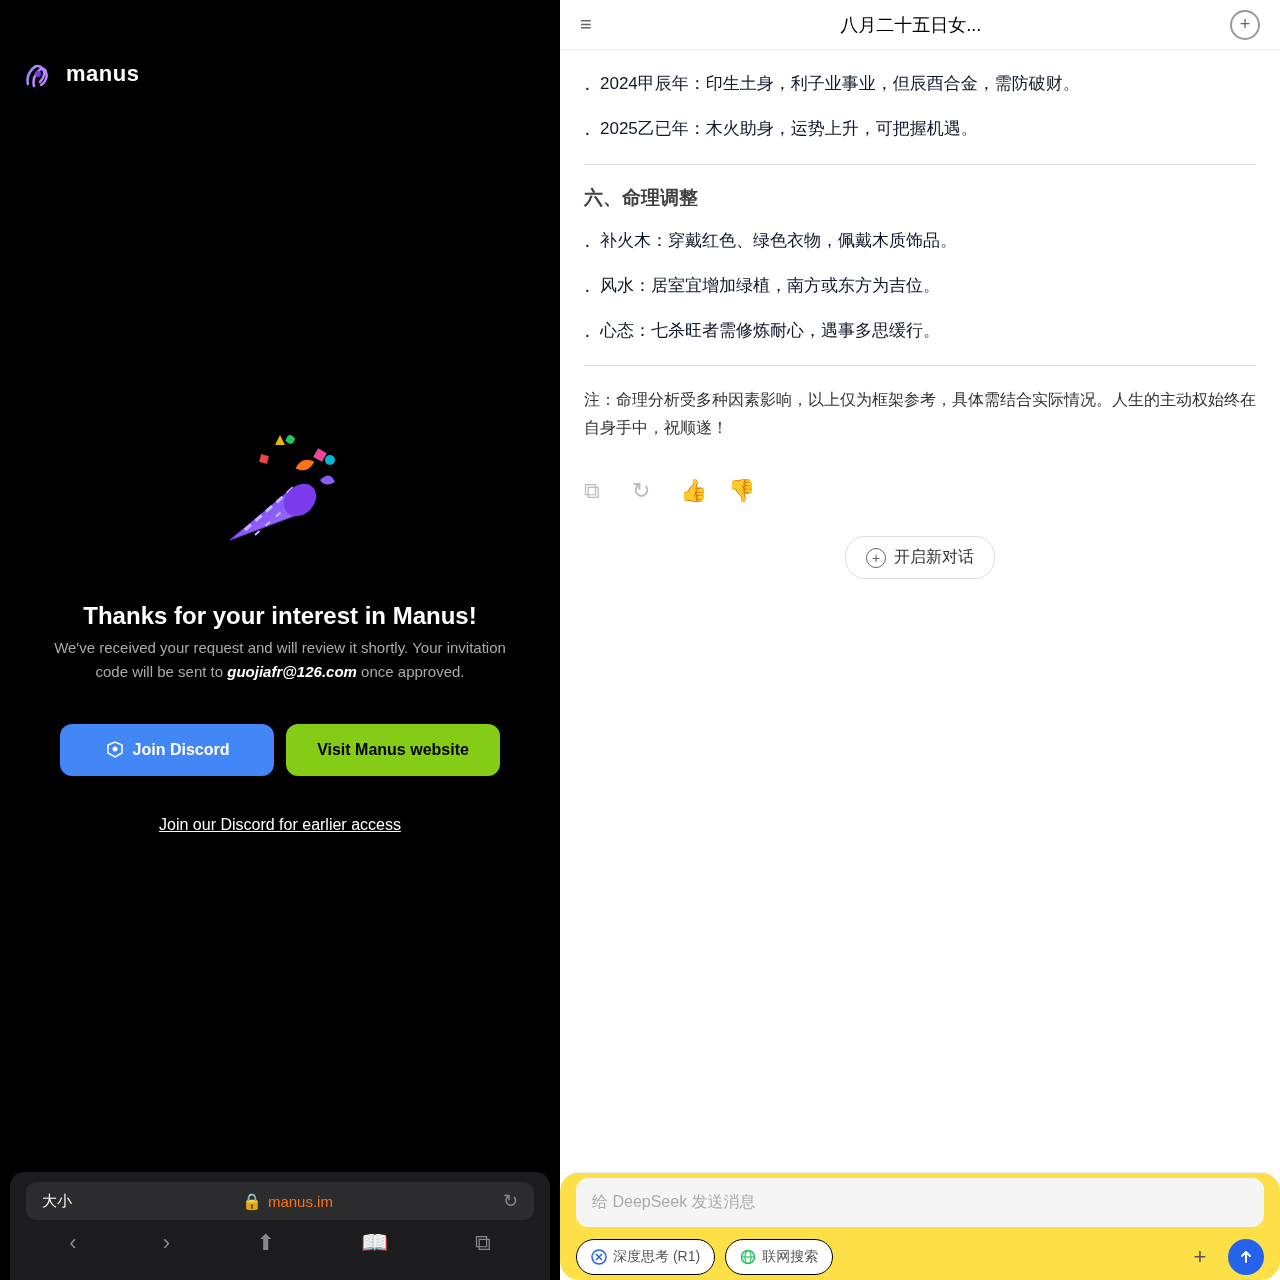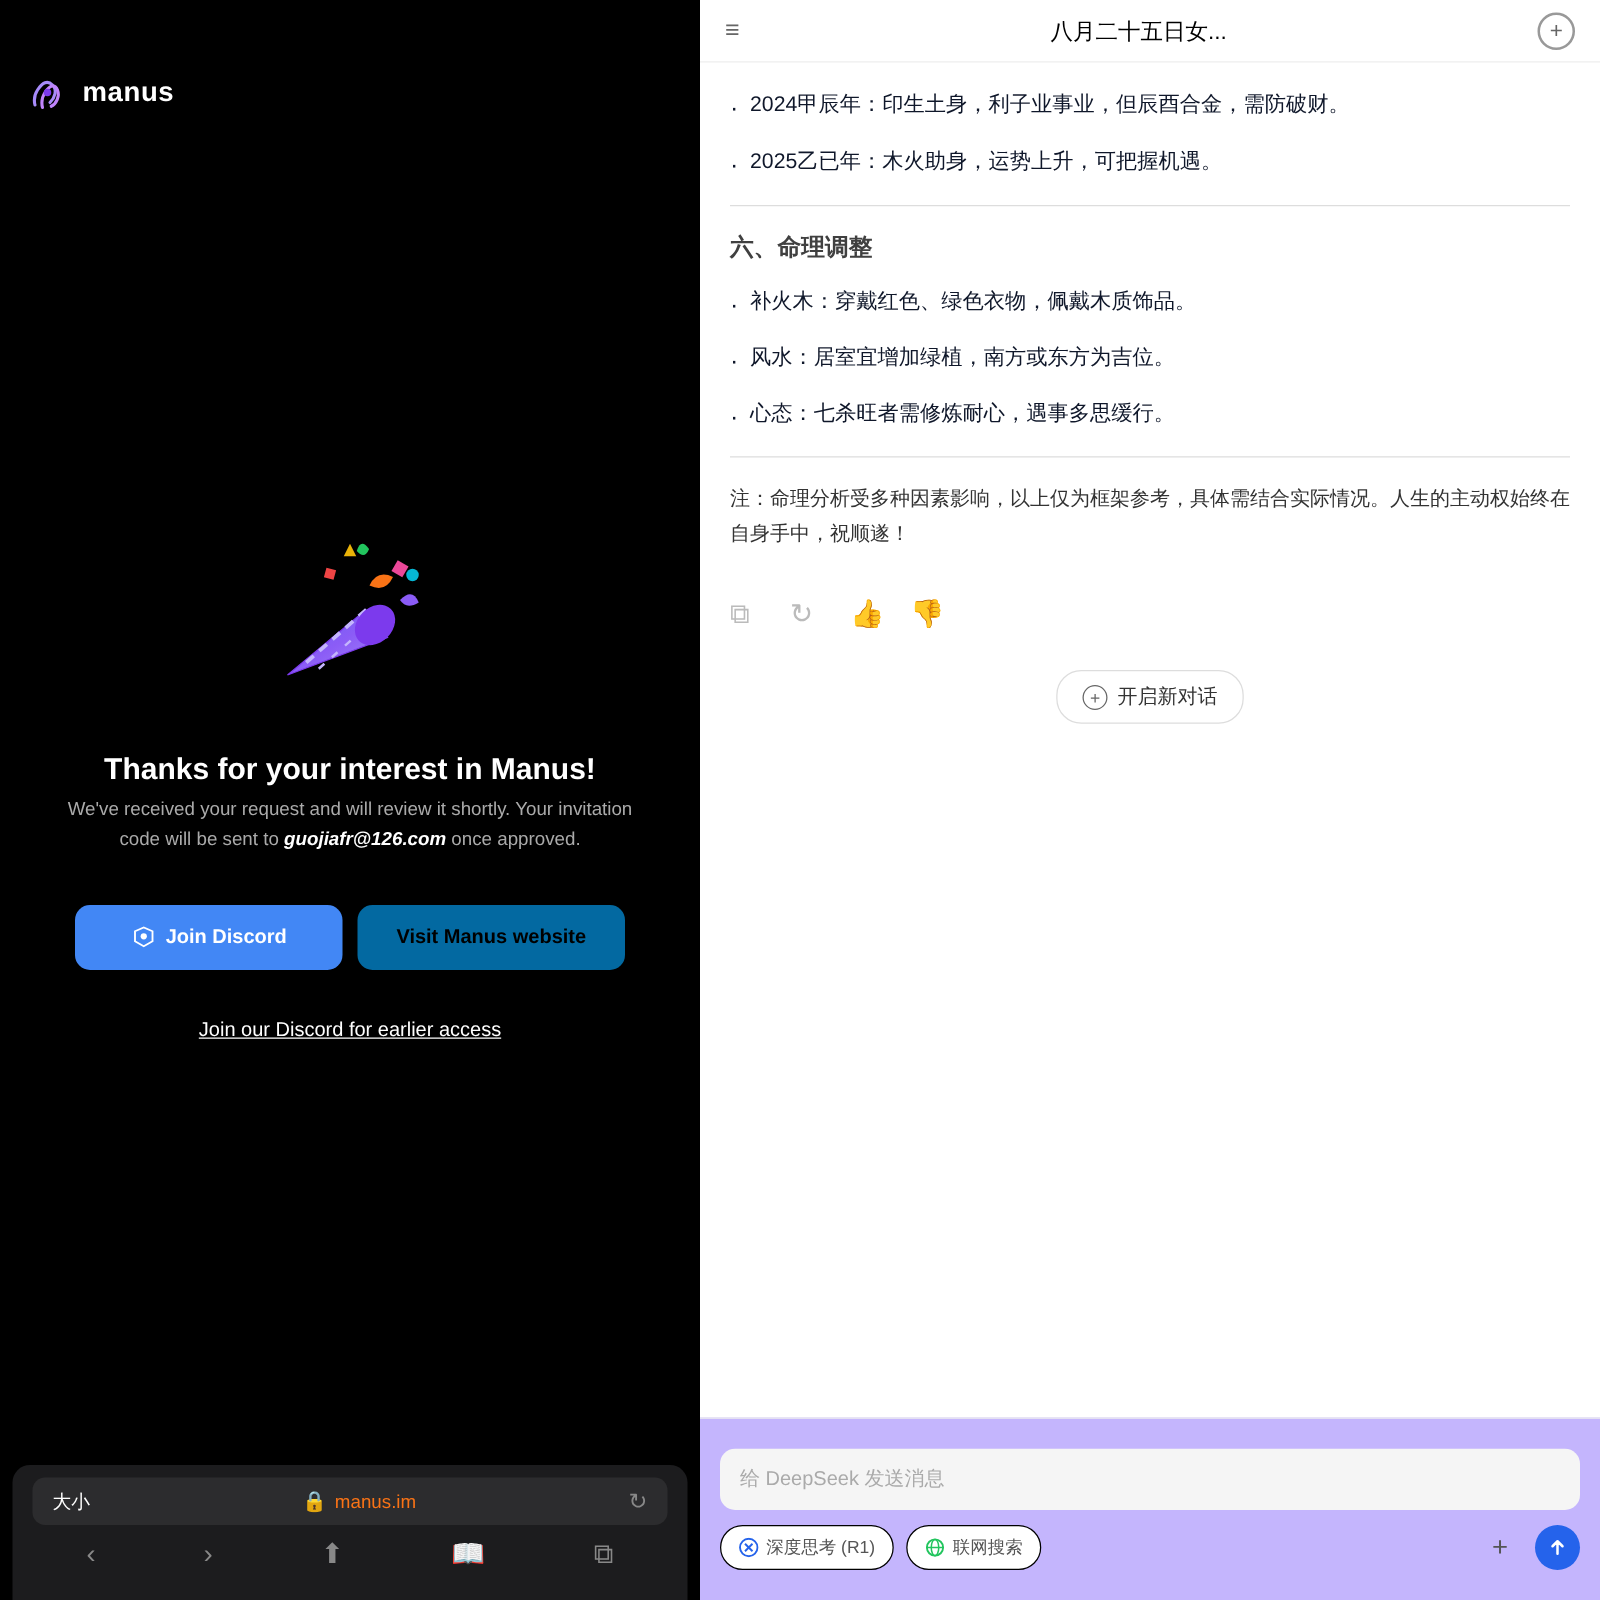--- a/index.html
+++ b/index.html
@@ -111,21 +111,21 @@
       cursor: pointer;
       display: flex;
       align-items: center;
       justify-content: center;
       gap: 8px;
     }
 
     .btn-visit {
       flex: 1;
       padding: 16px 20px;
-      background: #0369a1;
+      background: #84cc16;
       color: #000;
       border: none;
       border-radius: 12px;
       font-size: 16px;
       font-weight: 600;
       cursor: pointer;
     }
 
     .discord-link {
       color: #fff;
@@ -299,22 +299,23 @@
       font-size: 16px;
       color: #333;
       background: #fff;
       cursor: pointer;
       margin-bottom: 20px;
     }
 
     
     .input-area {
       border-top: 1px solid #eee;
-      padding: 24px 16px;
-      background: #c4b5fd;
+      padding: 5px 16px;
+      background: #fde047;
+      border-radius: 19px;
     }
 
     .input-box {
       background: #f5f5f5;
       border-radius: 12px;
       padding: 14px 16px;
       font-size: 16px;
       color: #aaa;
       margin-bottom: 12px;
     }

